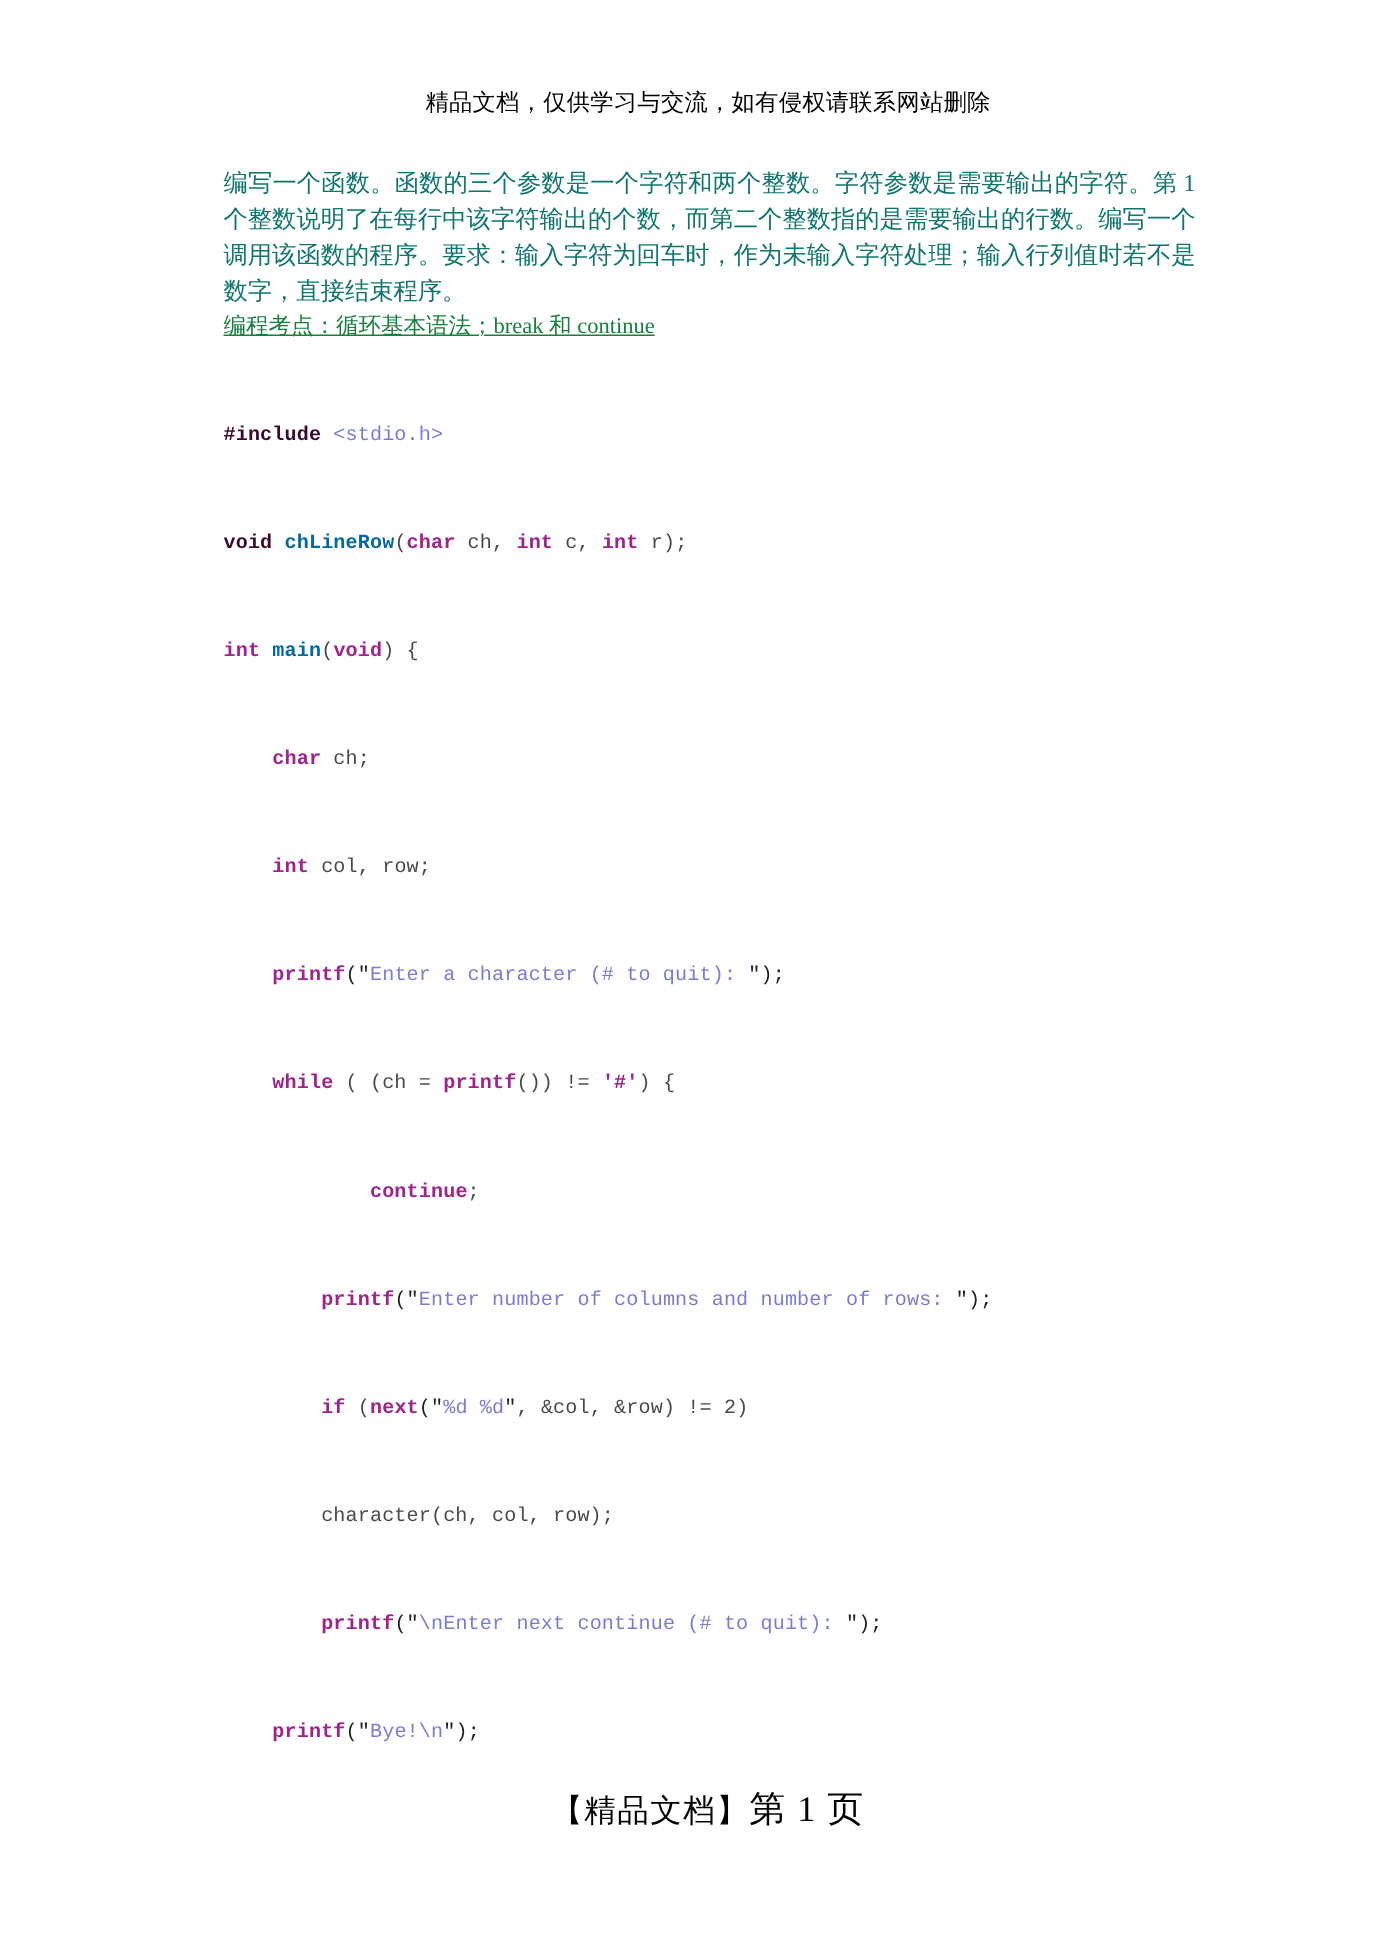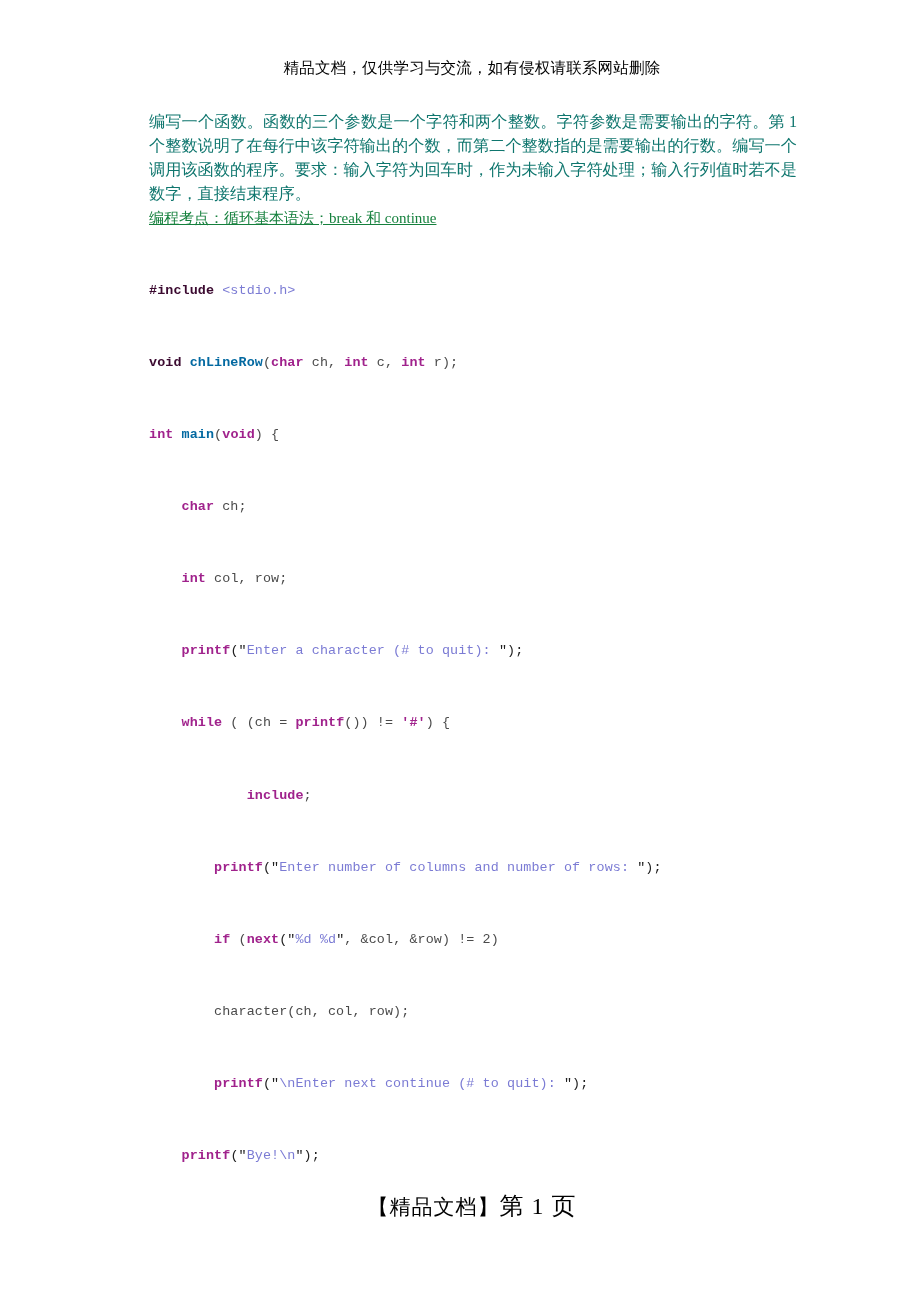--- a/index.html
+++ b/index.html
@@ -110,21 +110,21 @@
     <p class="redline">编程考点：循环基本语法；break 和 continue</p>
 
     <div class="code">
       <span class="ln"><span class="kwd">#include</span> <span class="str">&lt;stdio.h&gt;</span></span>
       <span class="ln"><span class="kwd">void</span> <span class="fn">chLineRow</span><span class="plain">(</span><span class="kw">char</span><span class="plain"> ch, </span><span class="kw">int</span><span class="plain"> c, </span><span class="kw">int</span><span class="plain"> r);</span></span>
       <span class="ln"><span class="kw">int</span> <span class="fn">main</span><span class="plain">(</span><span class="kw">void</span><span class="plain">) {</span></span>
       <span class="ln"><span class="plain">    </span><span class="kw">char</span><span class="plain"> ch;</span></span>
       <span class="ln"><span class="plain">    </span><span class="kw">int</span><span class="plain"> col, row;</span></span>
       <span class="ln"><span class="plain">    </span><span class="kw">printf</span><span class="pun">("</span><span class="str">Enter a character (# to quit): </span><span class="pun">");</span></span>
       <span class="ln"><span class="plain">    </span><span class="kw">while</span><span class="plain"> ( (ch = </span><span class="kw">printf</span><span class="plain">()) != </span><span class="chr">'#'</span><span class="plain">) {</span></span>
-      <span class="ln"><span class="plain">            </span><span class="kw">include</span><span class="plain">;</span></span>
+      <span class="ln"><span class="plain">            </span><span class="kw">continue</span><span class="plain">;</span></span>
       <span class="ln"><span class="plain">        </span><span class="kw">printf</span><span class="pun">("</span><span class="str">Enter number of columns and number of rows: </span><span class="pun">");</span></span>
       <span class="ln"><span class="plain">        </span><span class="kw">if</span><span class="plain"> (</span><span class="kw">next</span><span class="pun">("</span><span class="str">%d %d</span><span class="pun">"</span><span class="plain">, &amp;col, &amp;row) != 2)</span></span>
       <span class="ln"><span class="plain">        character(ch, col, row);</span></span>
       <span class="ln"><span class="plain">        </span><span class="kw">printf</span><span class="pun">("</span><span class="str">\nEnter next continue (# to quit): </span><span class="pun">");</span></span>
       <span class="ln"><span class="plain">    </span><span class="kw">printf</span><span class="pun">("</span><span class="str">Bye!\n</span><span class="pun">");</span></span>
       
       
       
       
       

